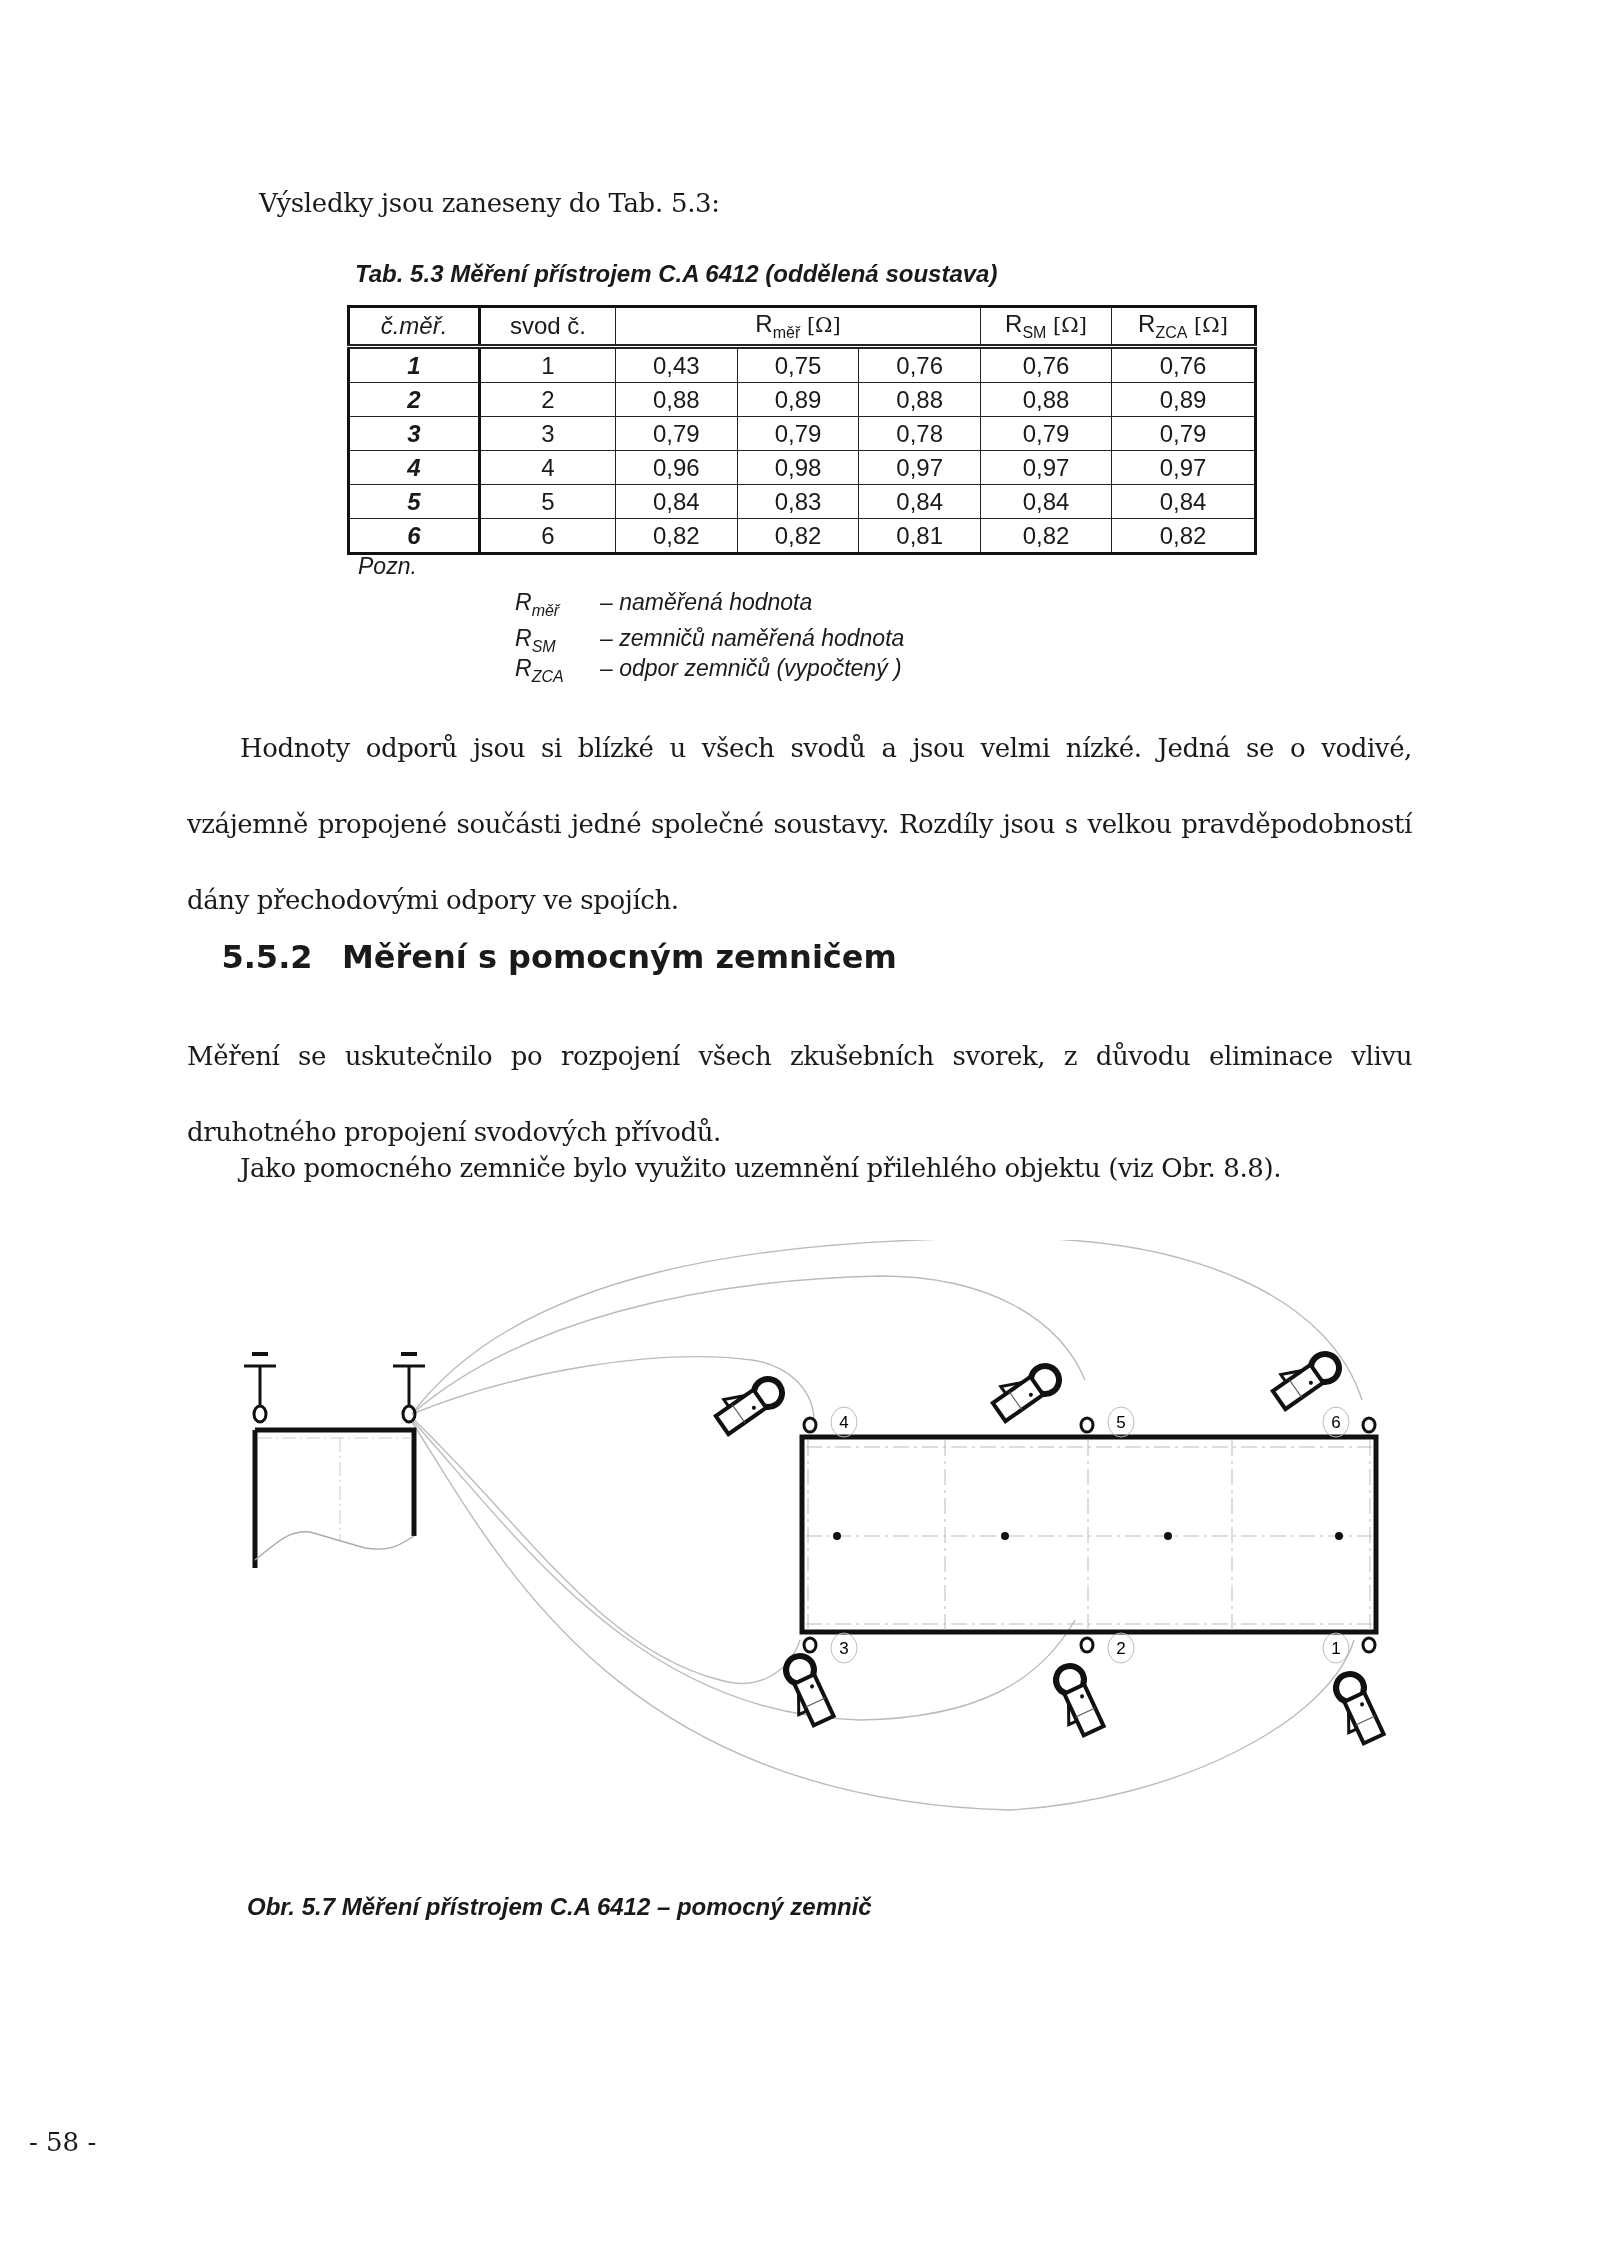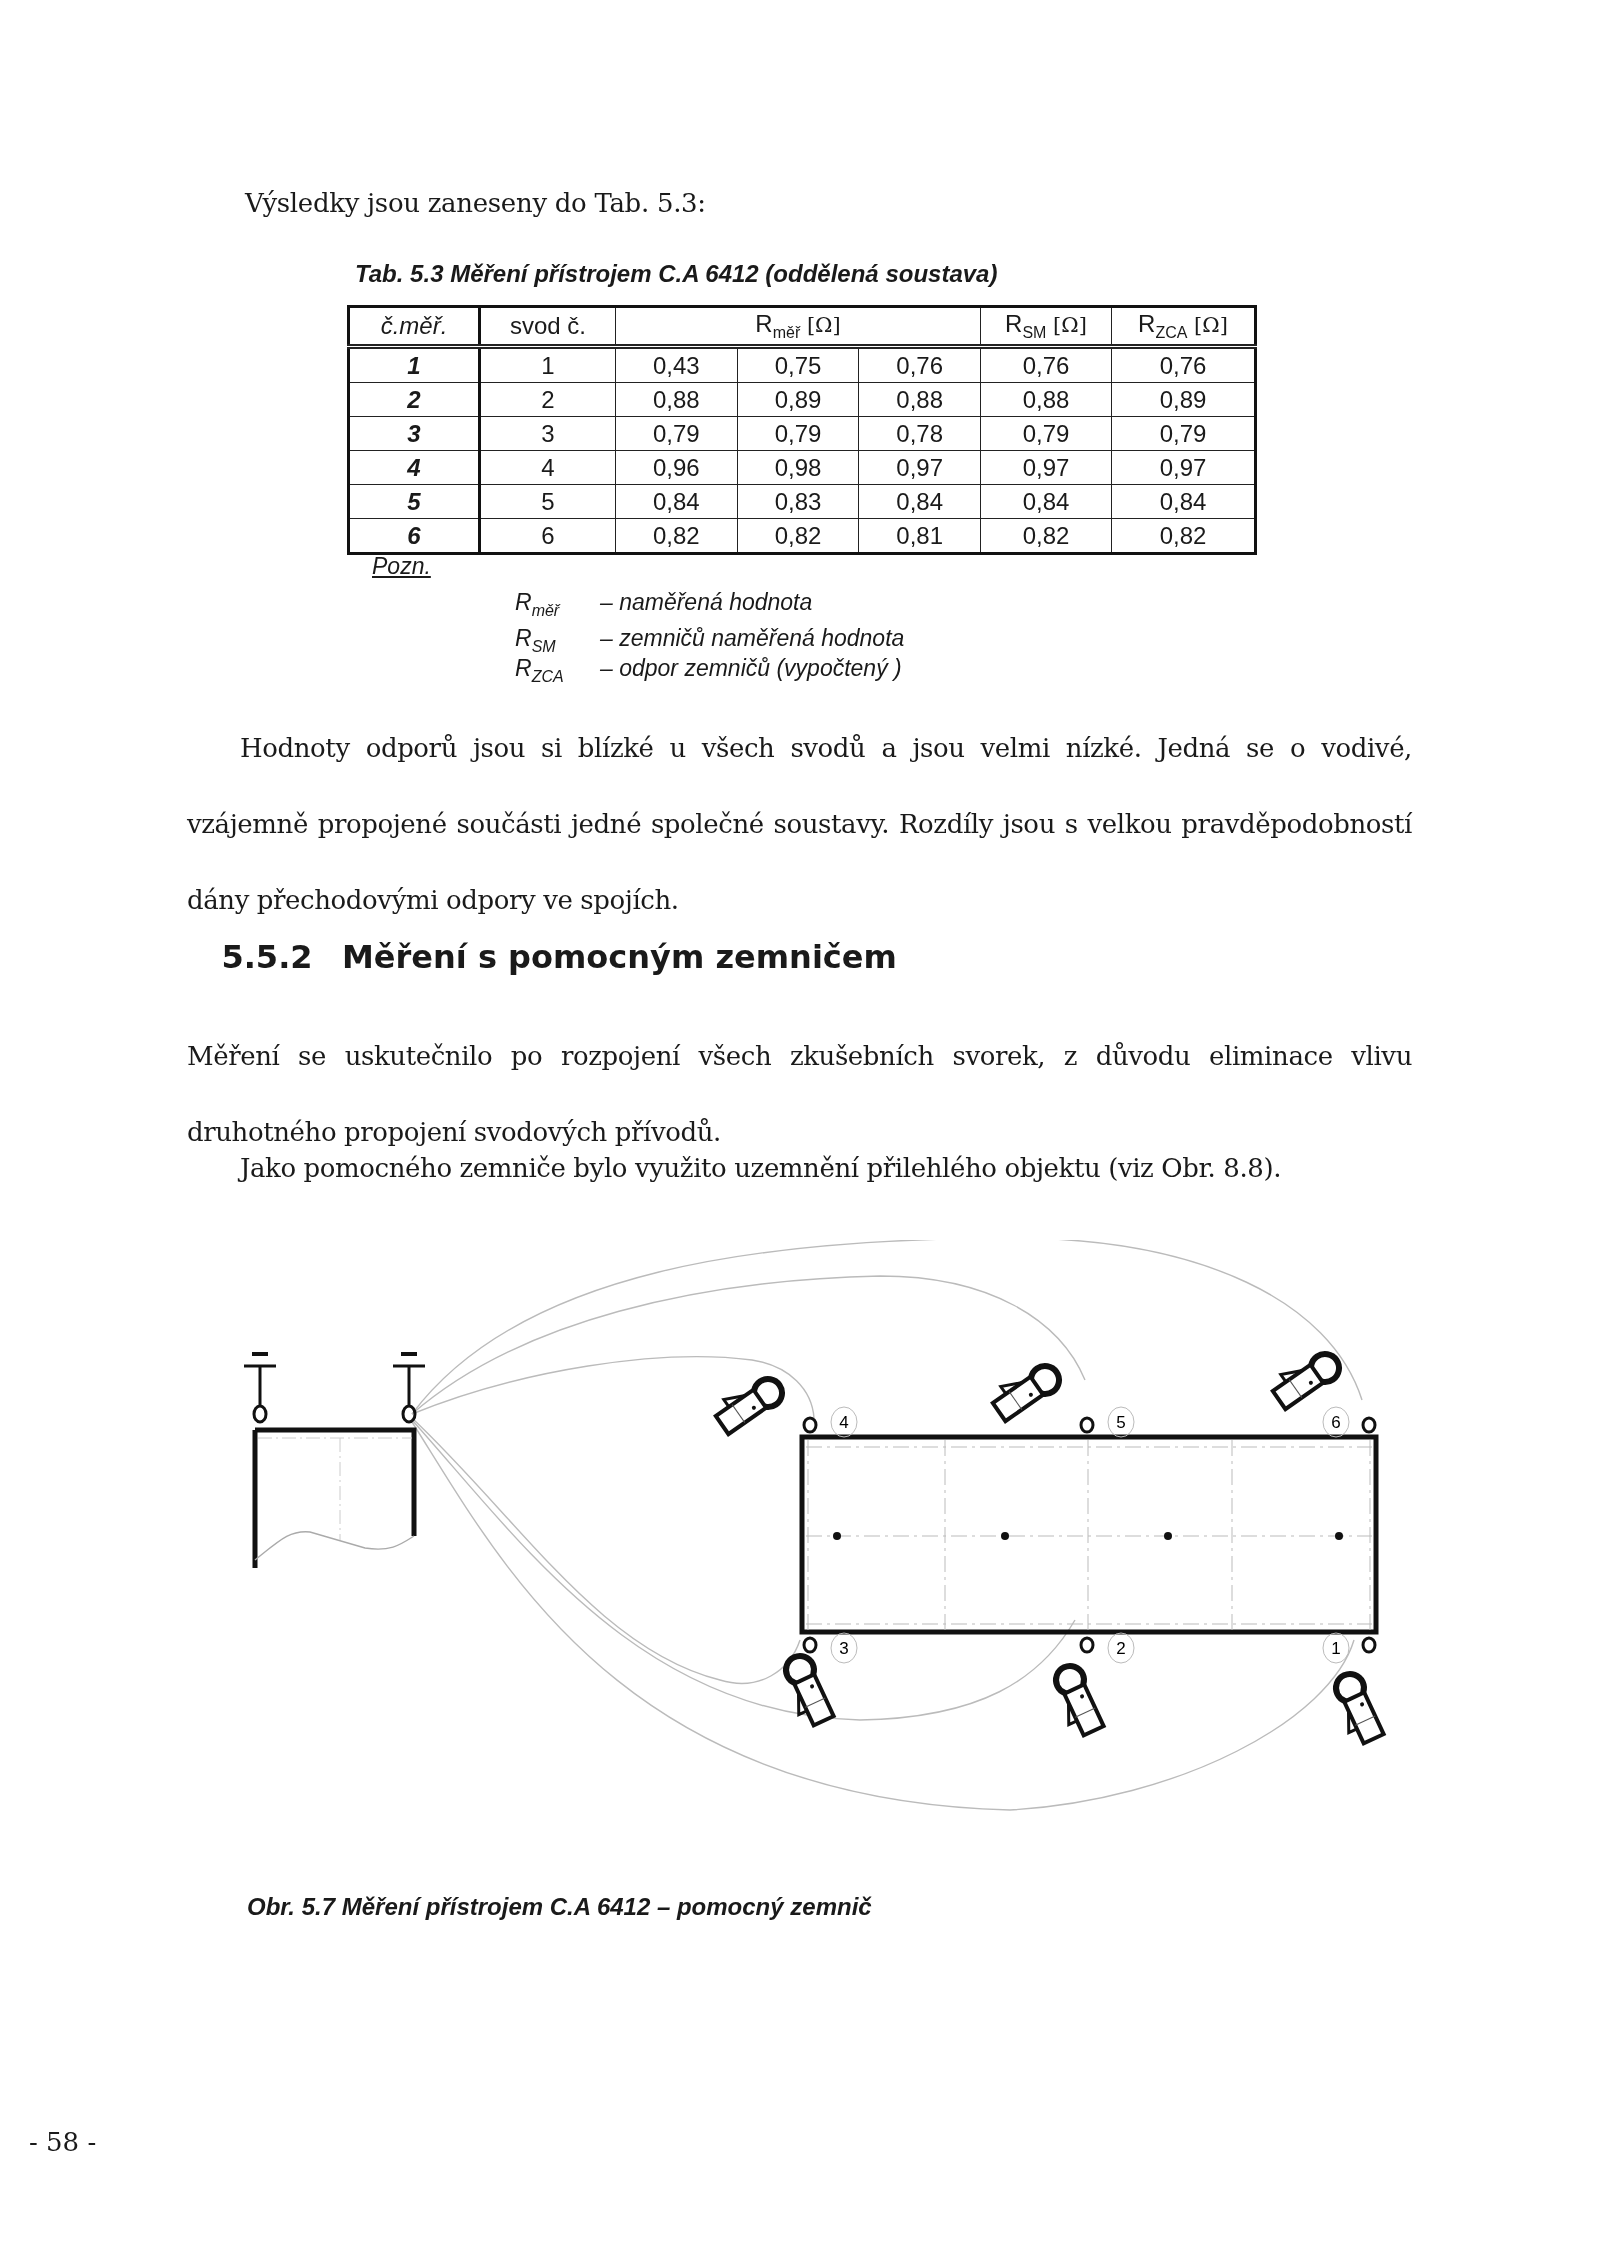--- a/index.html
+++ b/index.html
@@ -1,36 +1,36 @@
 <!DOCTYPE html>
 <html><head>
 <meta charset="utf-8">
 <style>
   html, body { margin: 0; padding: 0; background: #ffffff; }
   body { width: 1600px; height: 2263px; position: relative; overflow: hidden; color: #1a1a1a; }
   .serif { font-family: "DejaVu Serif", "Liberation Serif", serif; }
   .sans { font-family: "Liberation Sans", "DejaVu Sans", sans-serif; }
 
-  .intro { position: absolute; left: 245px; top: 188px; font-size: 26px; letter-spacing: -0.3px; }
+  .intro { position: absolute; left: 259px; top: 188px; font-size: 26px; letter-spacing: -0.3px; }
 
   .tab-caption { position: absolute; left: 355px; top: 260px; font-size: 24px; font-style: italic; font-weight: bold; }
 
   table.meas { position: absolute; left: 347px; top: 305px; width: 910px; border-collapse: collapse;
     font-family: "Liberation Sans", sans-serif; font-size: 24px; border: 3px solid #111; }
   table.meas th, table.meas td { text-align: center; padding: 0; height: 33px; border: 1.5px solid #222; font-weight: normal; }
   table.meas thead th { height: 36px; border-bottom: 5px double #222; }
   table.meas th.c1 { font-style: italic; width: 128px; border-right: 3px solid #111; }
   table.meas td.c1 { font-style: italic; font-weight: bold; border-right: 3px solid #111; }
   table.meas td.dash { border-right: 1px dashed #777; }
   table.meas tbody tr:last-child td { border-bottom: 3px solid #111; }
   sub { font-size: 16px; }
   .omega { font-family: "DejaVu Serif", serif; font-size: 21px; }
 
   .notes { position: absolute; left: 350px; top: 553px; width: 904px; height: 105px; font-family: "Liberation Sans", sans-serif; font-style: italic; font-size: 23px; }
-  .notes .pozn { position: absolute; left: 22px; top: 0; text-decoration: underline; }
+  .notes .pozn { position: absolute; left: 8px; top: 0; }
   .notes .row { position: absolute; left: 165px; margin-top: 36px; }
   .notes .sym { display: inline-block; width: 85px; }
   .notes .sym sub { font-size: 16px; }
 
   .para { position: absolute; left: 187px; width: 1225px; font-size: 26px; line-height: 76px; letter-spacing: -0.4px; text-align: justify; }
   .p1 { top: 710px; text-indent: 53px; }
   .h2 { position: absolute; left: 192px; top: 938px; font-family: "DejaVu Sans", sans-serif; font-weight: bold; font-size: 32px; }
   .h2 .num { display: inline-block; width: 150px; text-align: center; }
   .p2 { top: 1018px; }
   .p3 { top: 1130px; text-indent: 53px; }

